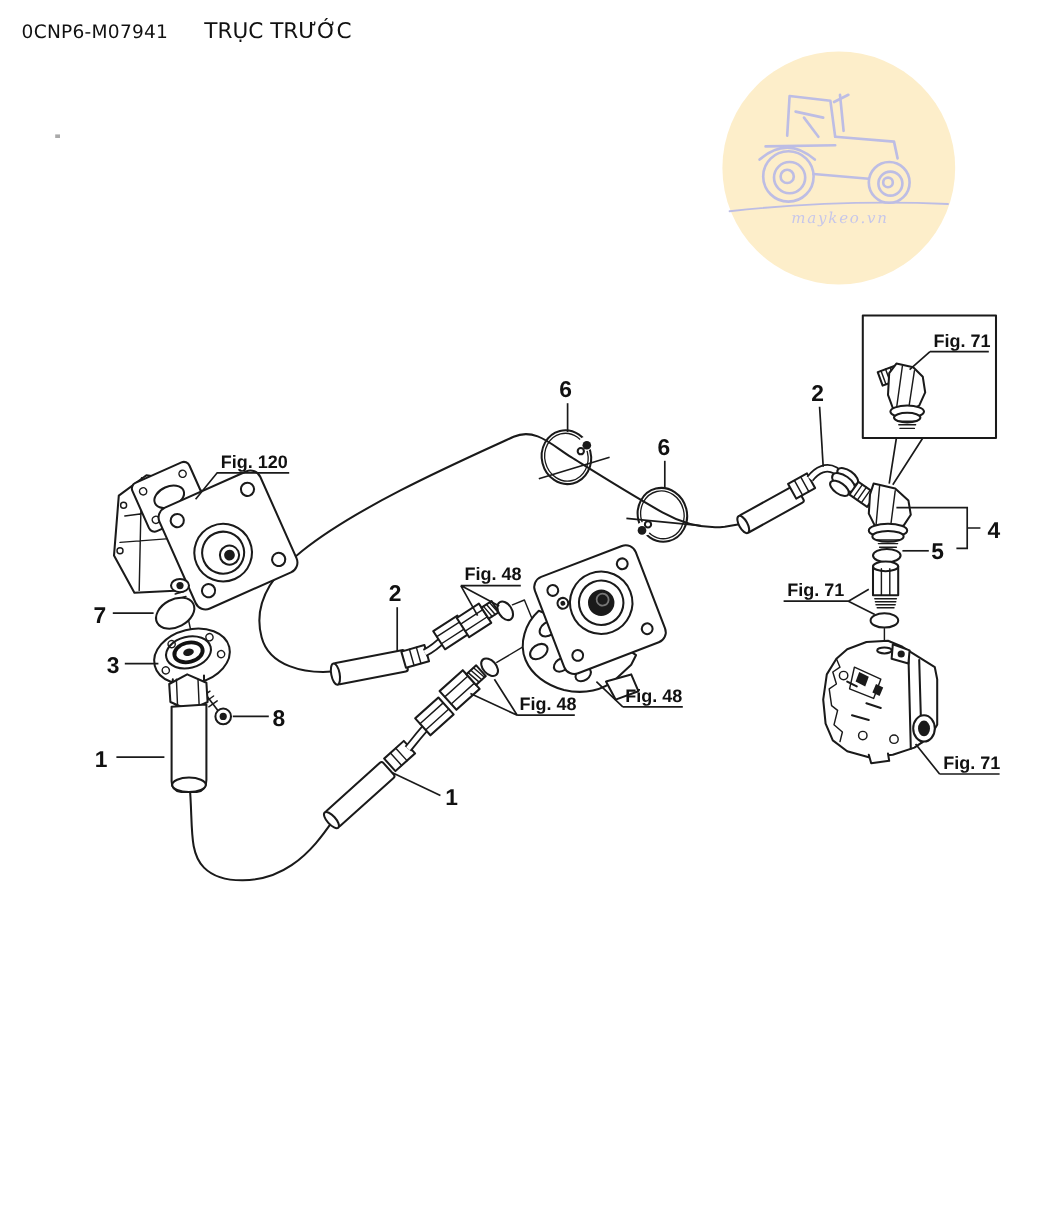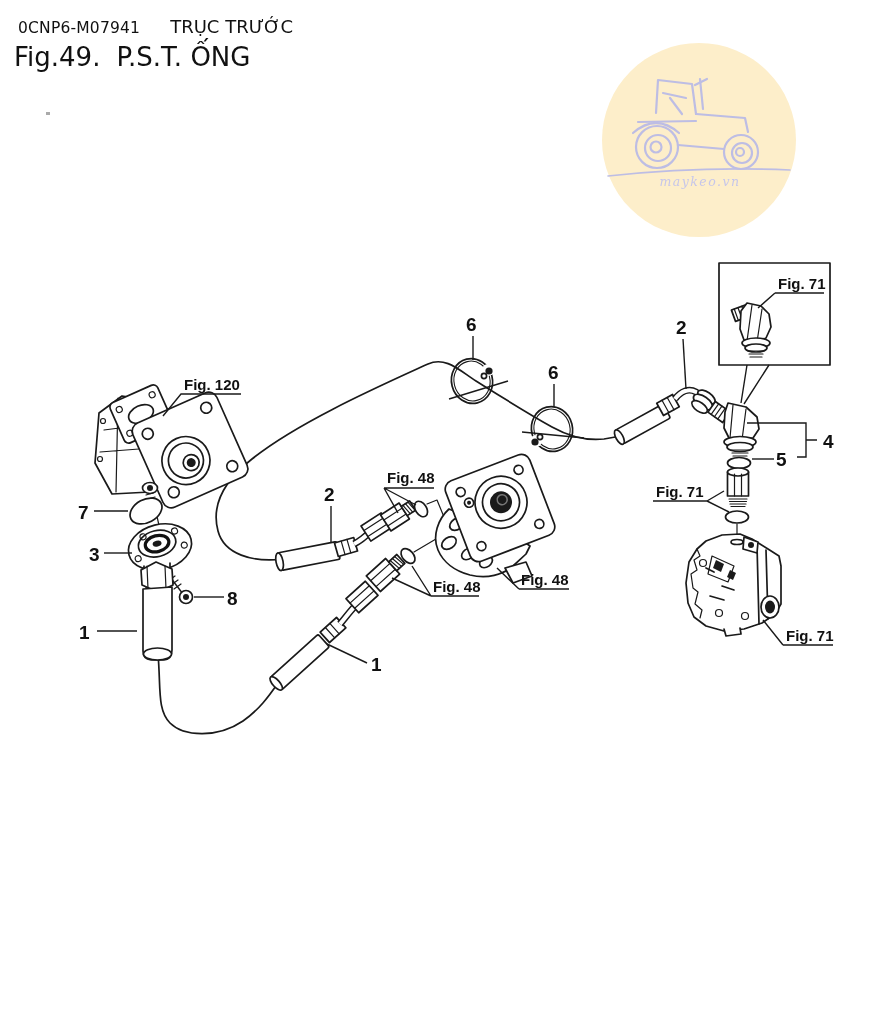--- a/index.html
+++ b/index.html
@@ -22,23 +22,20 @@
   .wm-text{font:italic 12.5px "DejaVu Serif","Liberation Serif",serif;letter-spacing:1.5px;}
 </style>
 </head>
 <body>
 
 <div class="page">
 
   <div class="hdr-row1">
     <span class="part-code">0CNP6-M07941</span><span class="section-title">TRỤC TRƯỚC</span>
   </div>
-  <div class="hdr-row2">
-    <span>Fig.49.</span><span class="fig-name">P.S.T. ỐNG</span>
-  </div>
   <div class="artifact-dot"></div>
 
   <svg width="887" height="1011" viewBox="0 0 887 1011">
 
     <g>
       <circle cx="699" cy="140" r="97" fill="#fdeeca"></circle>
       <g fill="none" stroke-width="2.2" stroke-linecap="round" stroke-linejoin="round" stroke="#bdbde4">
         <path d="M 656 113 L 658 80 L 692 84 L 696 114"></path>
         <path d="M 663 93 L 686 98"></path>
         <path d="M 670 98 L 682 114"></path>

